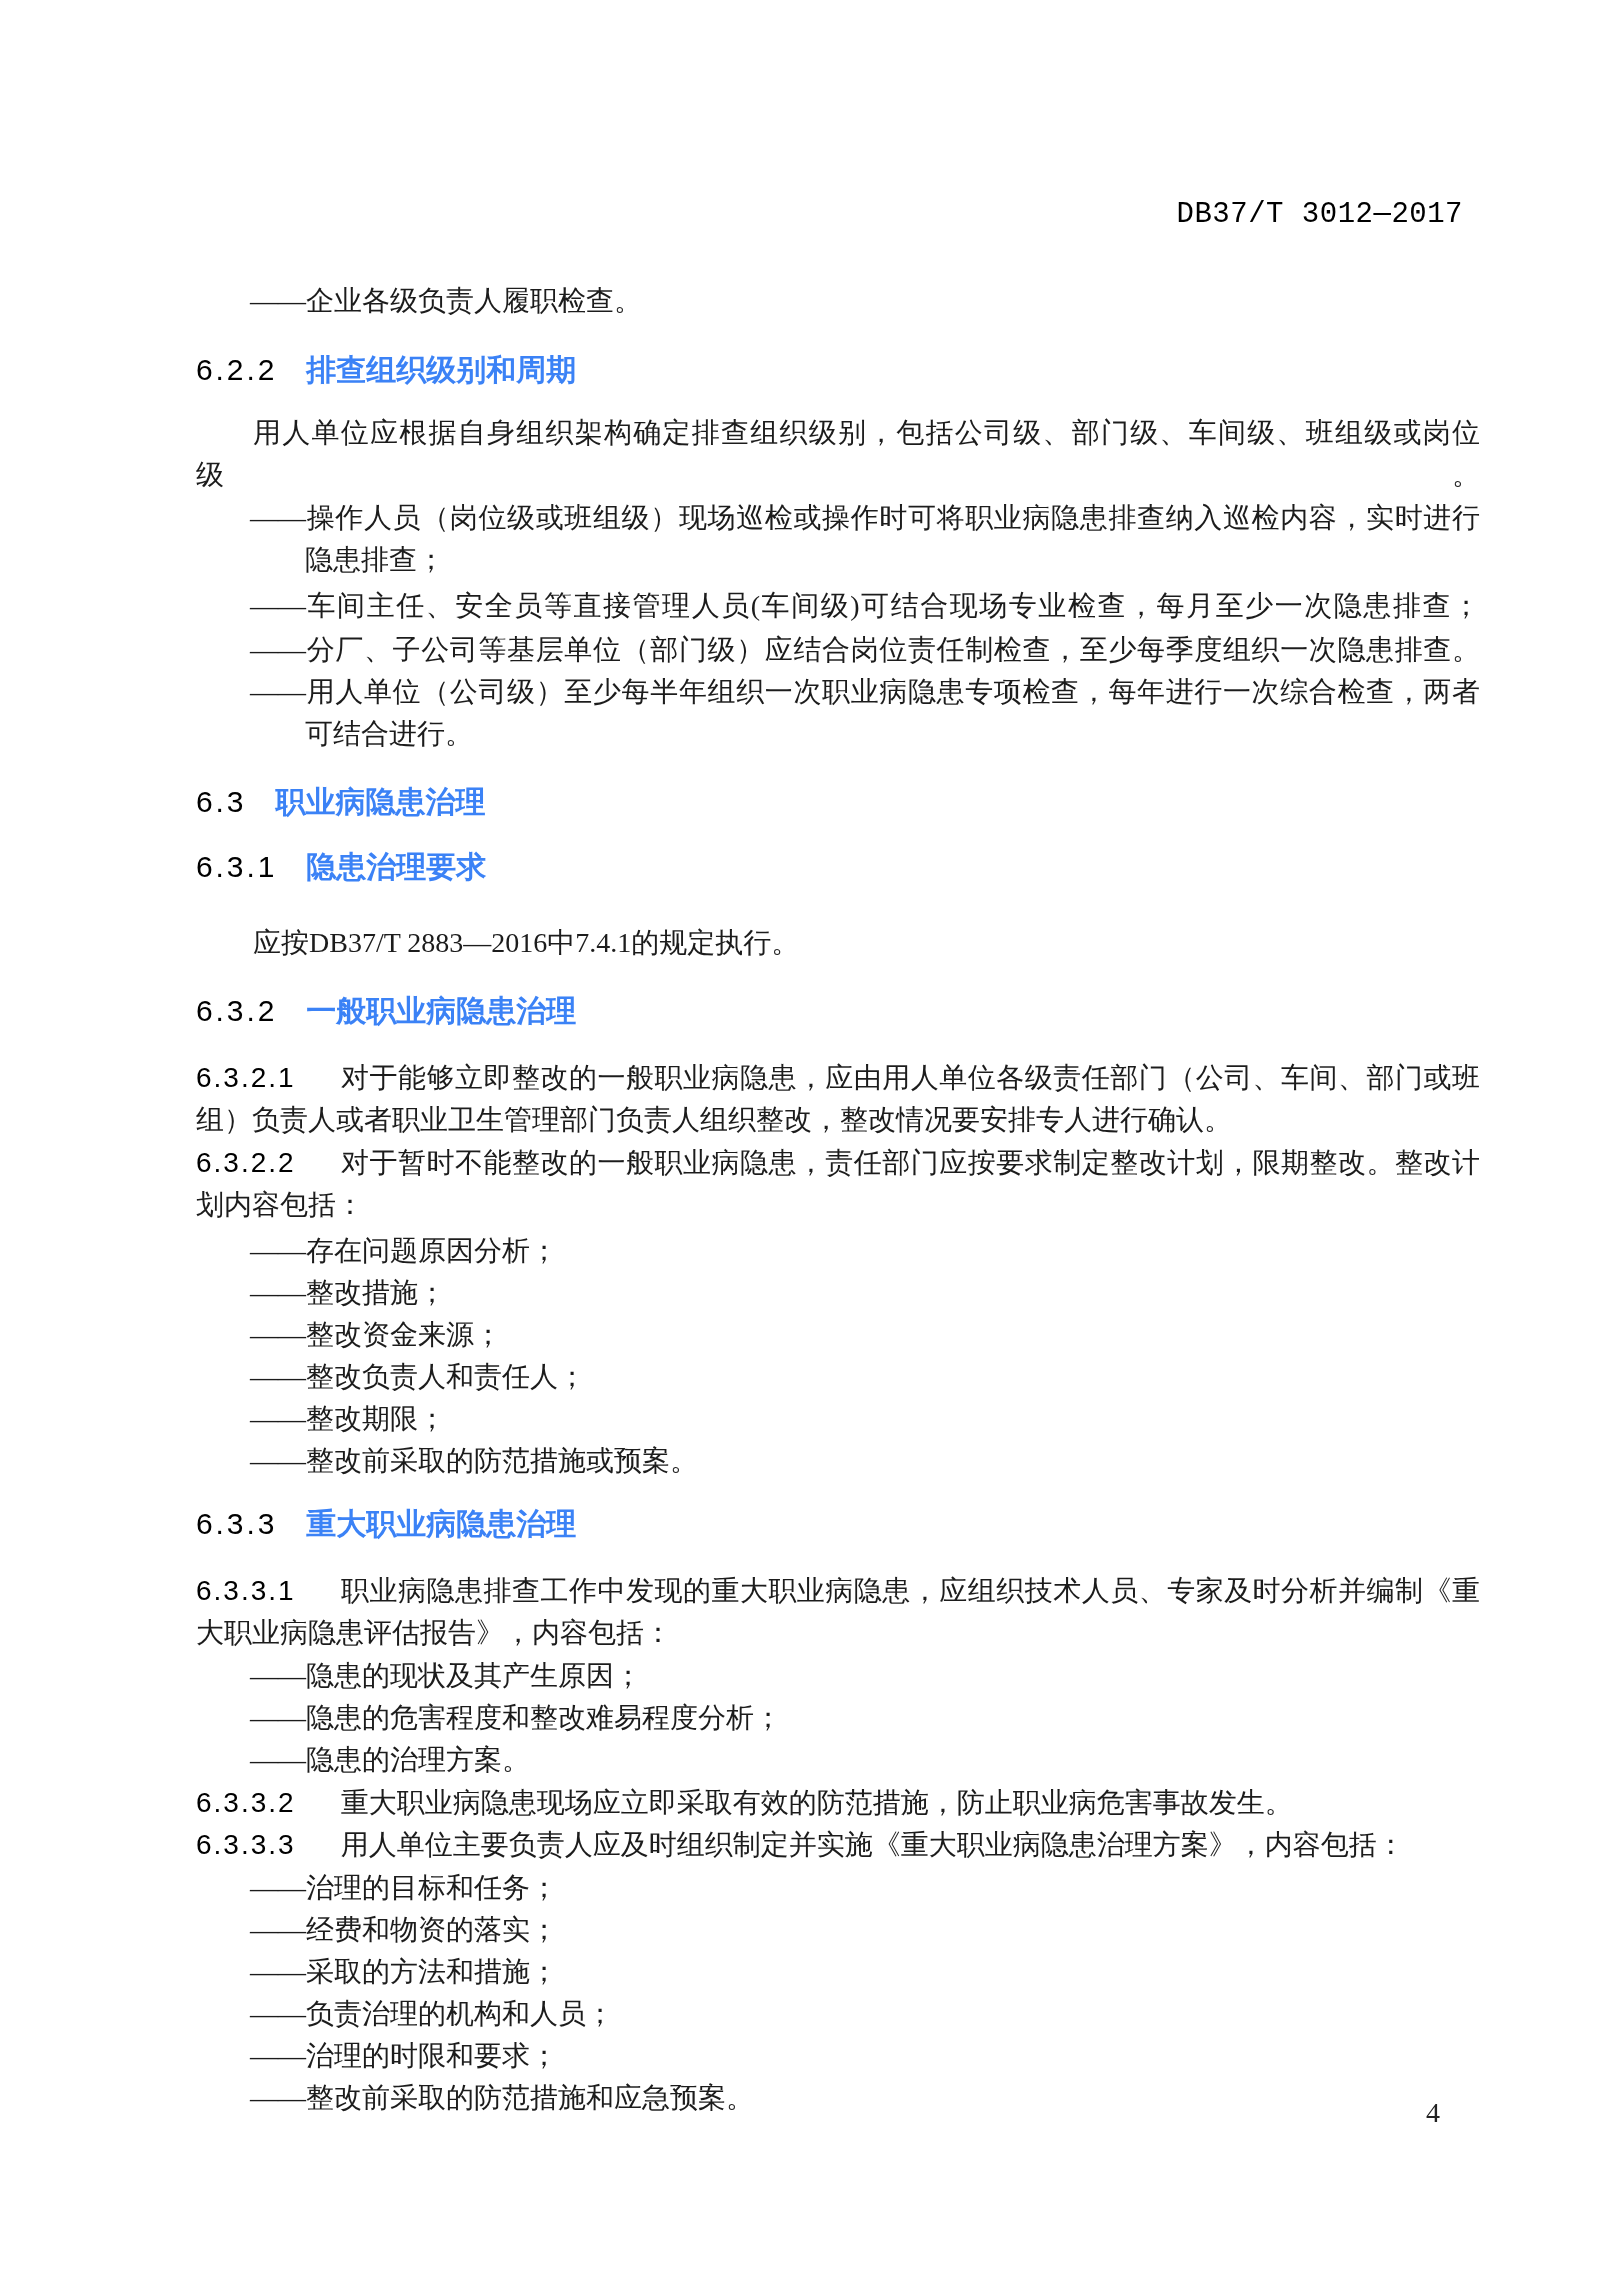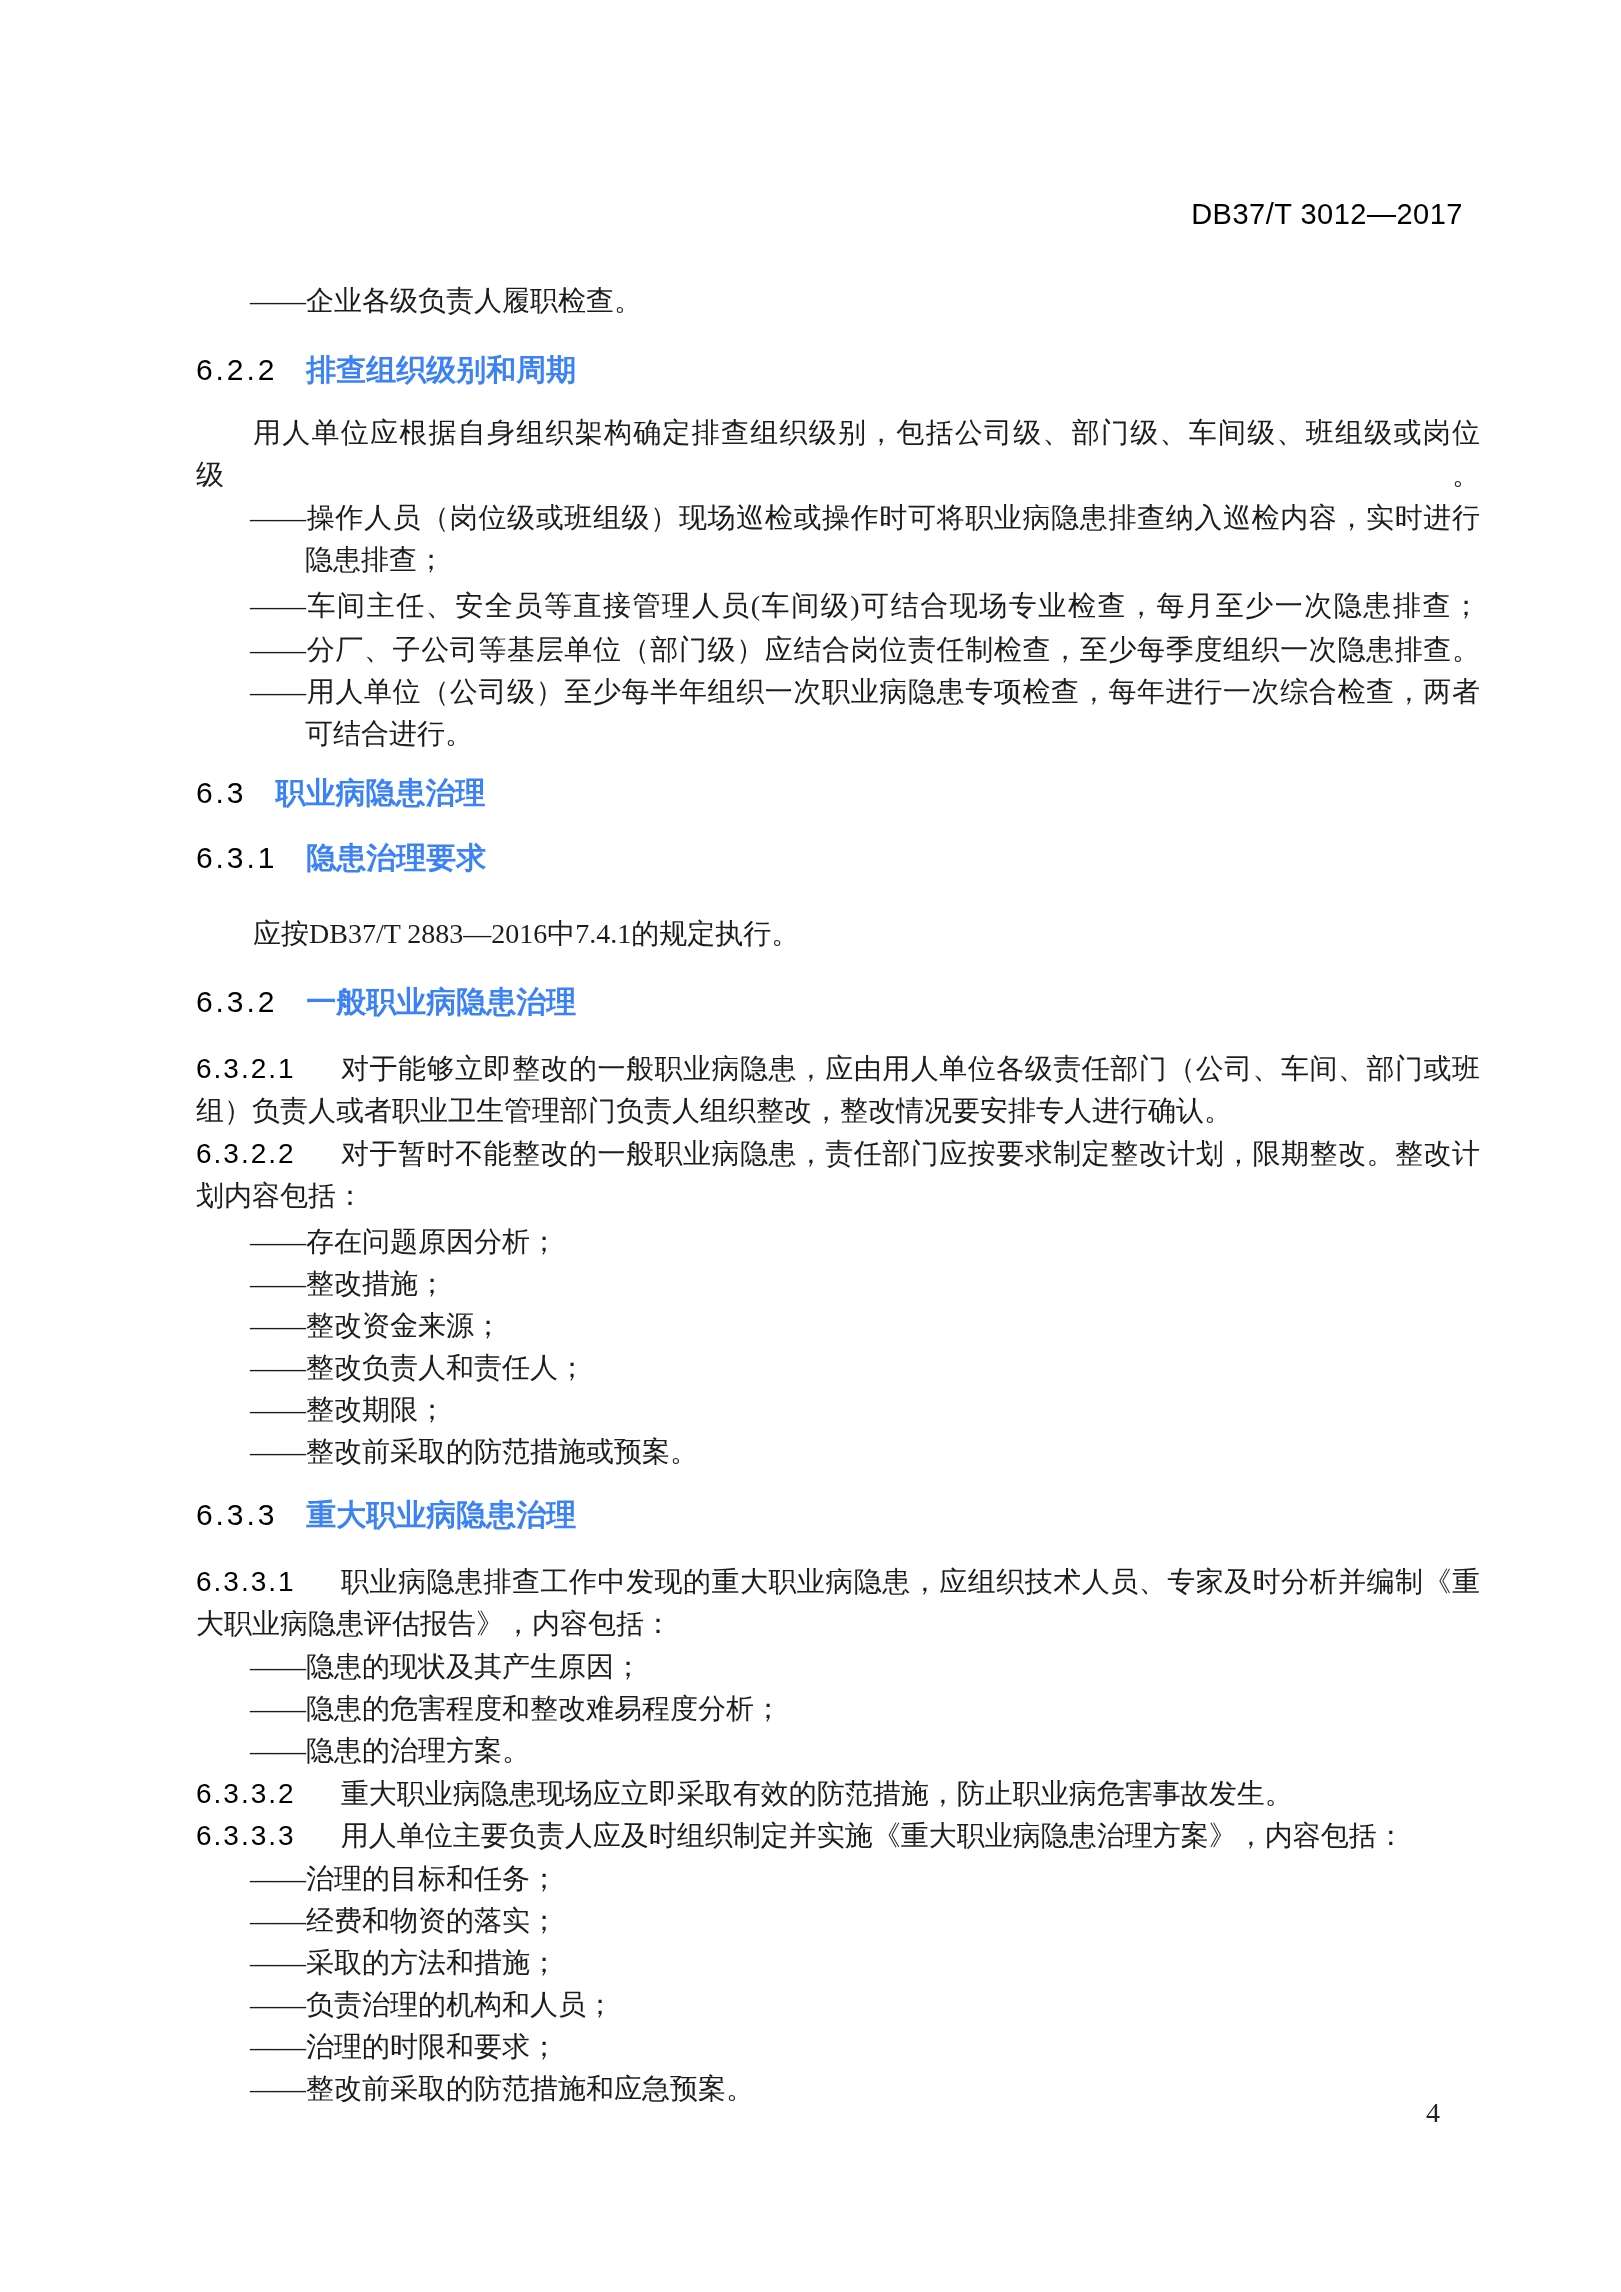--- a/index.html
+++ b/index.html
@@ -1,19 +1,19 @@
 <!DOCTYPE html>
 <html><head>
 <meta charset="utf-8">
 <style>
   html,body{margin:0;padding:0;background:#ffffff;}
   .page{position:relative;width:1621px;height:2293px;background:#ffffff;overflow:hidden;
         font-family:"Liberation Serif","DejaVu Serif",serif;color:#1c1c1c;}
   .doc-number{position:absolute;top:197px;right:158px;
-        font-family:Liberation Sans, sans-serif;
+        font-family:Liberation Mono, monospace;
         font-size:29px;line-height:35px;letter-spacing:0.5px;color:#000;}
   .content{position:absolute;left:196px;top:12px;width:1284px;}
   .line{font-size:28px;line-height:42px;color:#1c1c1c;}
   .jl{text-align:justify;text-align-last:justify;}
   .ind{text-indent:57px;}
   .ditem{margin-left:54px;}
   .ditem .cont{padding-left:55px;}
   .heading{line-height:42px;white-space:nowrap;}
   .hnum{font-family:"Liberation Sans","DejaVu Sans",sans-serif;font-weight:400;
         font-size:30px;letter-spacing:2.9px;margin-right:29px;color:#000;text-align:center;}
@@ -55,21 +55,21 @@
 
     <div class="ditem" style="margin-top:2px">
       <div class="line jl">——分厂、子公司等基层单位（部门级）应结合岗位责任制检查，至少每季度组织一次隐患排查。</div>
     </div>
 
     <div class="ditem" style="margin-top:0px">
       <div class="line jl">——用人单位（公司级）至少每半年组织一次职业病隐患专项检查，每年进行一次综合检查，两者</div>
       <div class="line cont">可结合进行。</div>
     </div>
 
-    <div class="heading" style="margin-top:17px">
+    <div class="heading" style="margin-top:26px">
       <span class="hnum">6.3</span><span class="htitle">职业病隐患治理</span>
     </div>
 
     <div class="heading" style="margin-top:17.6px">
       <span class="hnum">6.3.1</span><span class="htitle">隐患治理要求</span>
     </div>
 
     <div style="margin-top:29px">
       <div class="line ind">应按DB37/T 2883—2016中7.4.1的规定执行。</div>
     </div>

